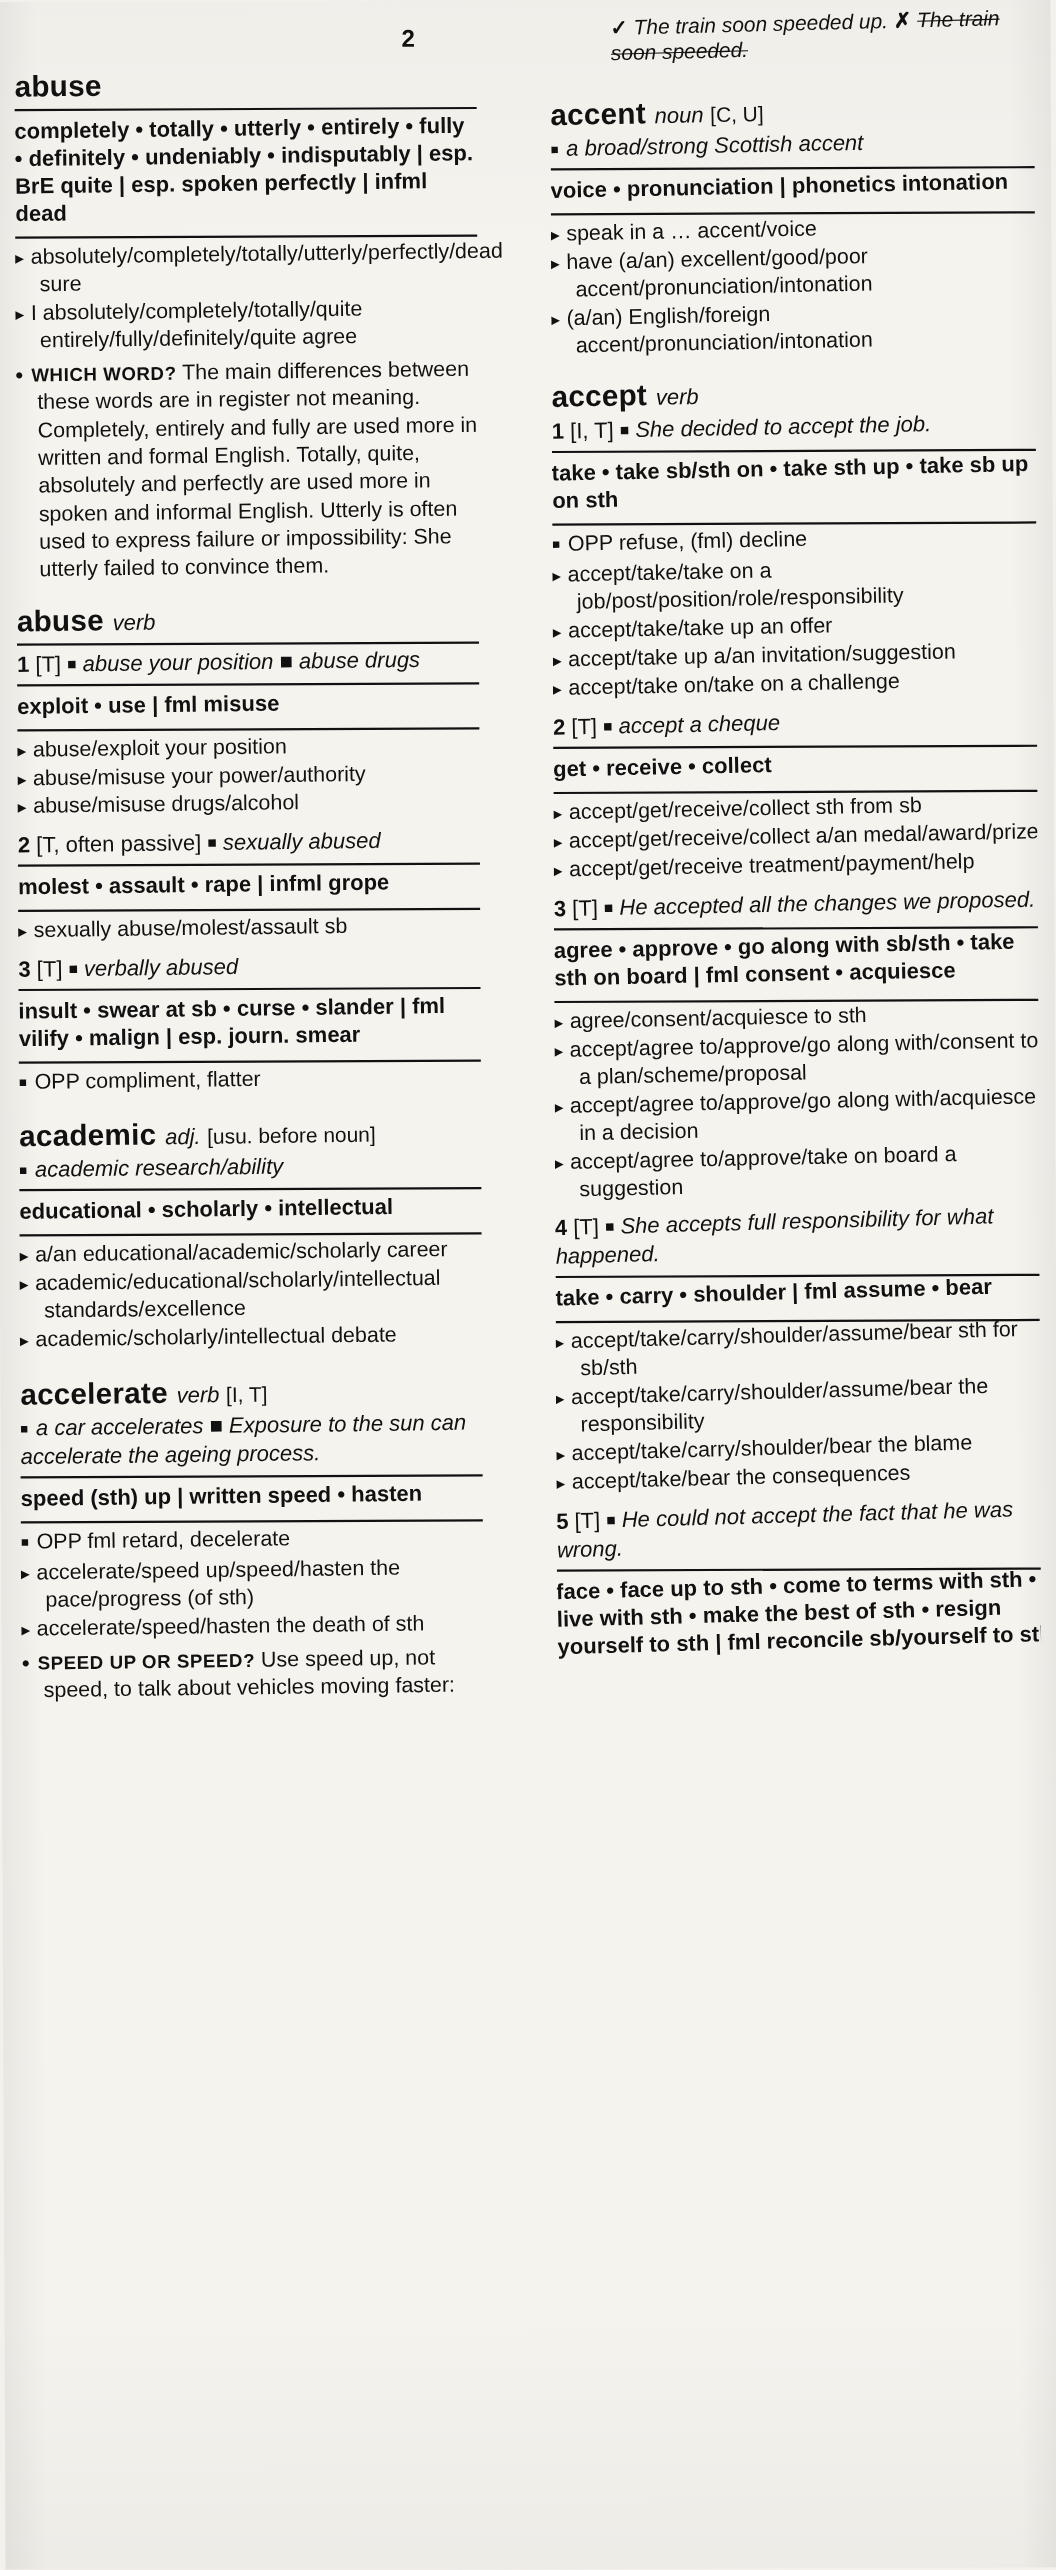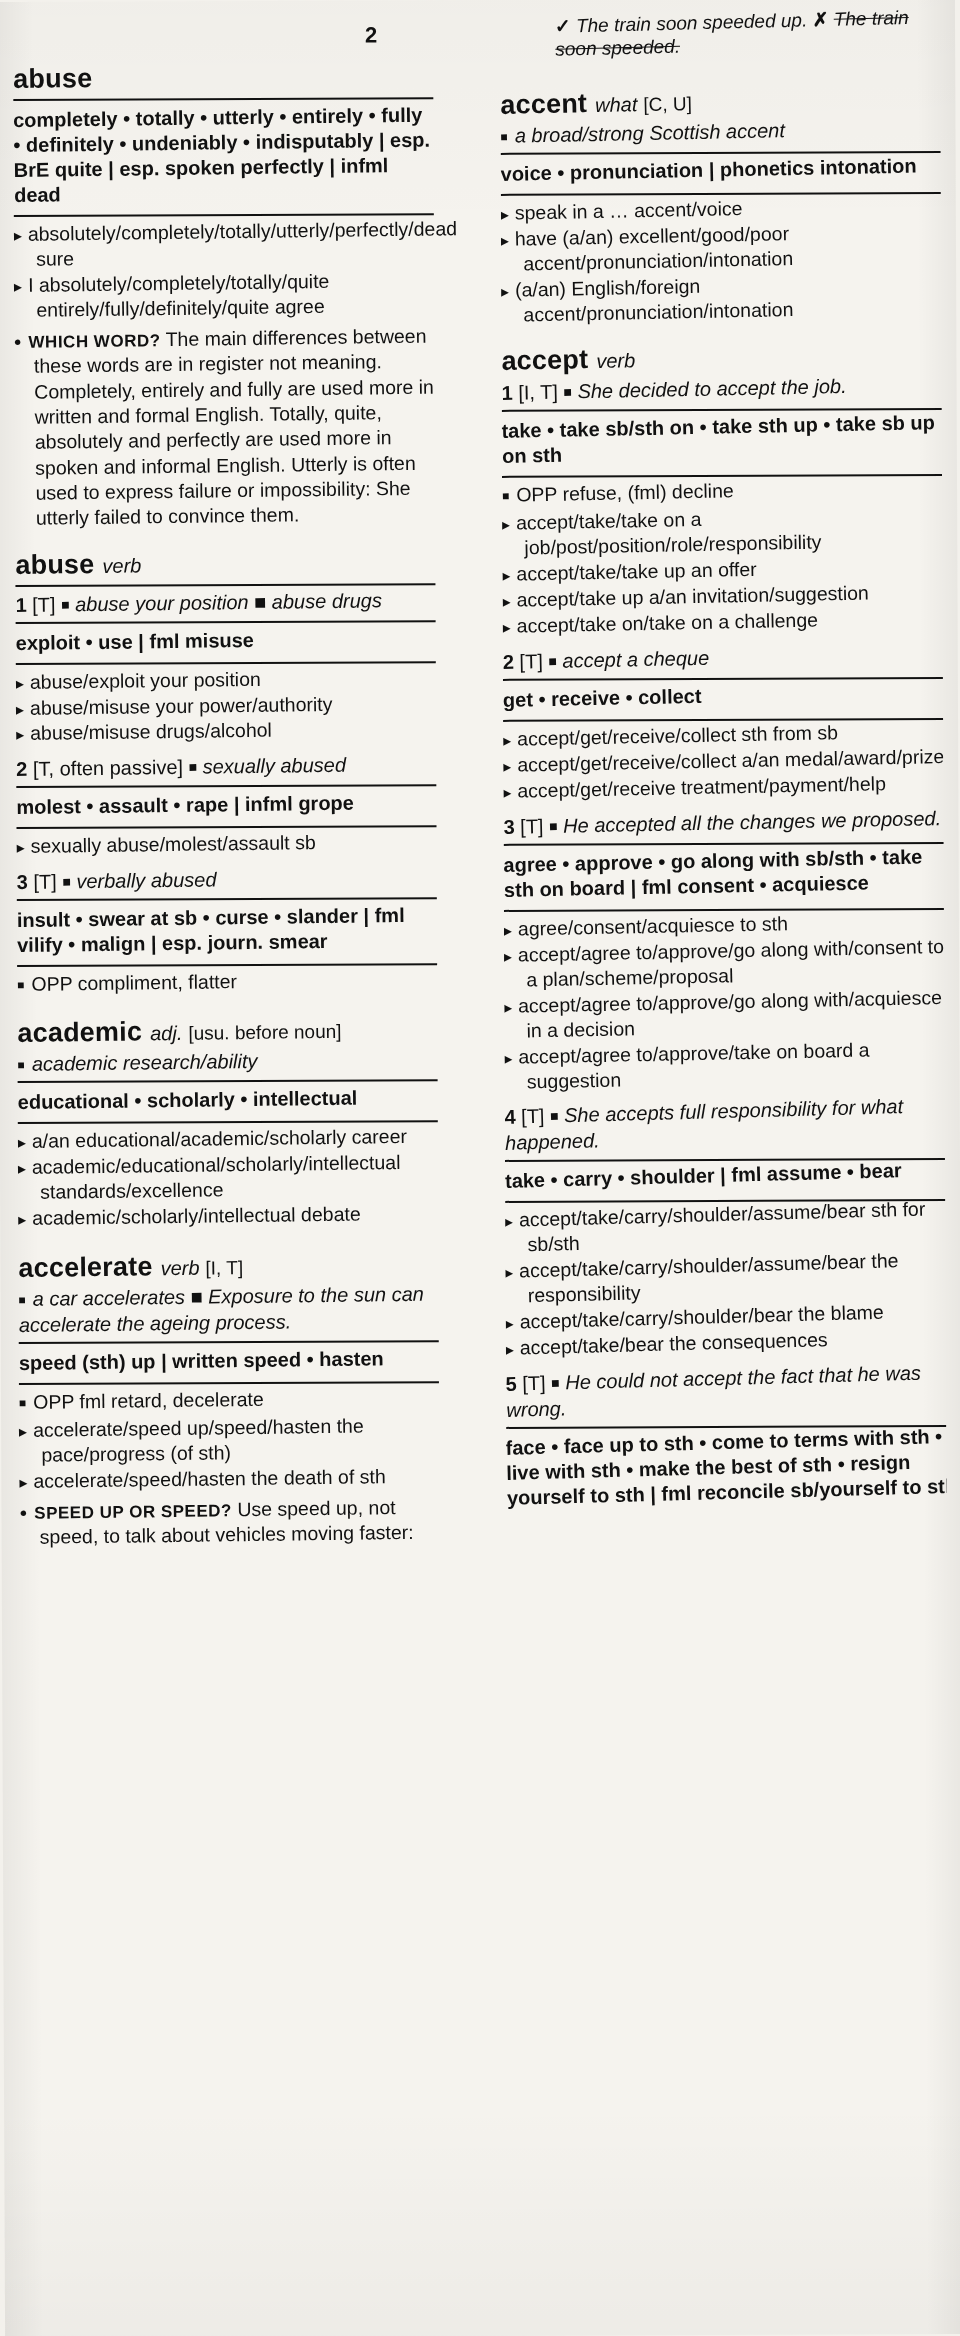--- a/index.html
+++ b/index.html
@@ -181,21 +181,21 @@
         <div class="b skew1">accelerate/speed/hasten the death of sth</div>
       </div>
       <div class="note skew1"><span class="sc">SPEED UP OR SPEED?</span> <span>Use speed up, not speed, to talk about vehicles moving faster:</span></div>
     </div>
 
   </div>
 
   <div class="col col-right clipped">
 
     <div class="entry rightclip" style="margin-top:28px;">
-      <div class="skew2"><span class="headword">accent</span><span class="pos">what</span><span class="gram">[C, U]</span></div>
+      <div class="skew2"><span class="headword">accent</span><span class="pos">noun</span><span class="gram">[C, U]</span></div>
       <div class="exline skew2"><span class="ex">a broad/strong Scottish accent</span></div>
       <hr class="hr">
       <div class="synblock skew2">voice • pronunciation | phonetics intonation</div>
       <hr class="hr">
       <div class="bullets">
         <div class="b skew2">speak in a … accent/voice</div>
         <div class="b skew2">have (a/an) excellent/good/poor accent/pronunciation/intonation</div>
         <div class="b skew2">(a/an) English/foreign accent/pronunciation/intonation</div>
       </div>
     </div>

